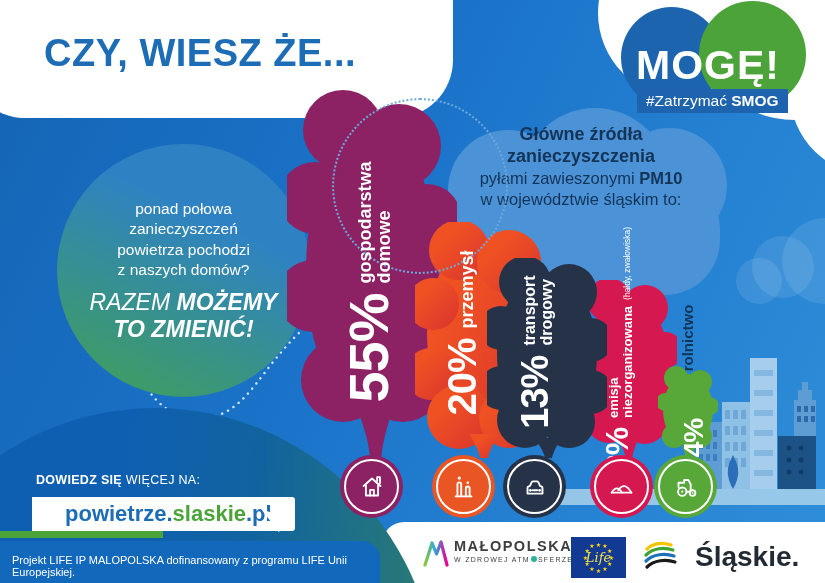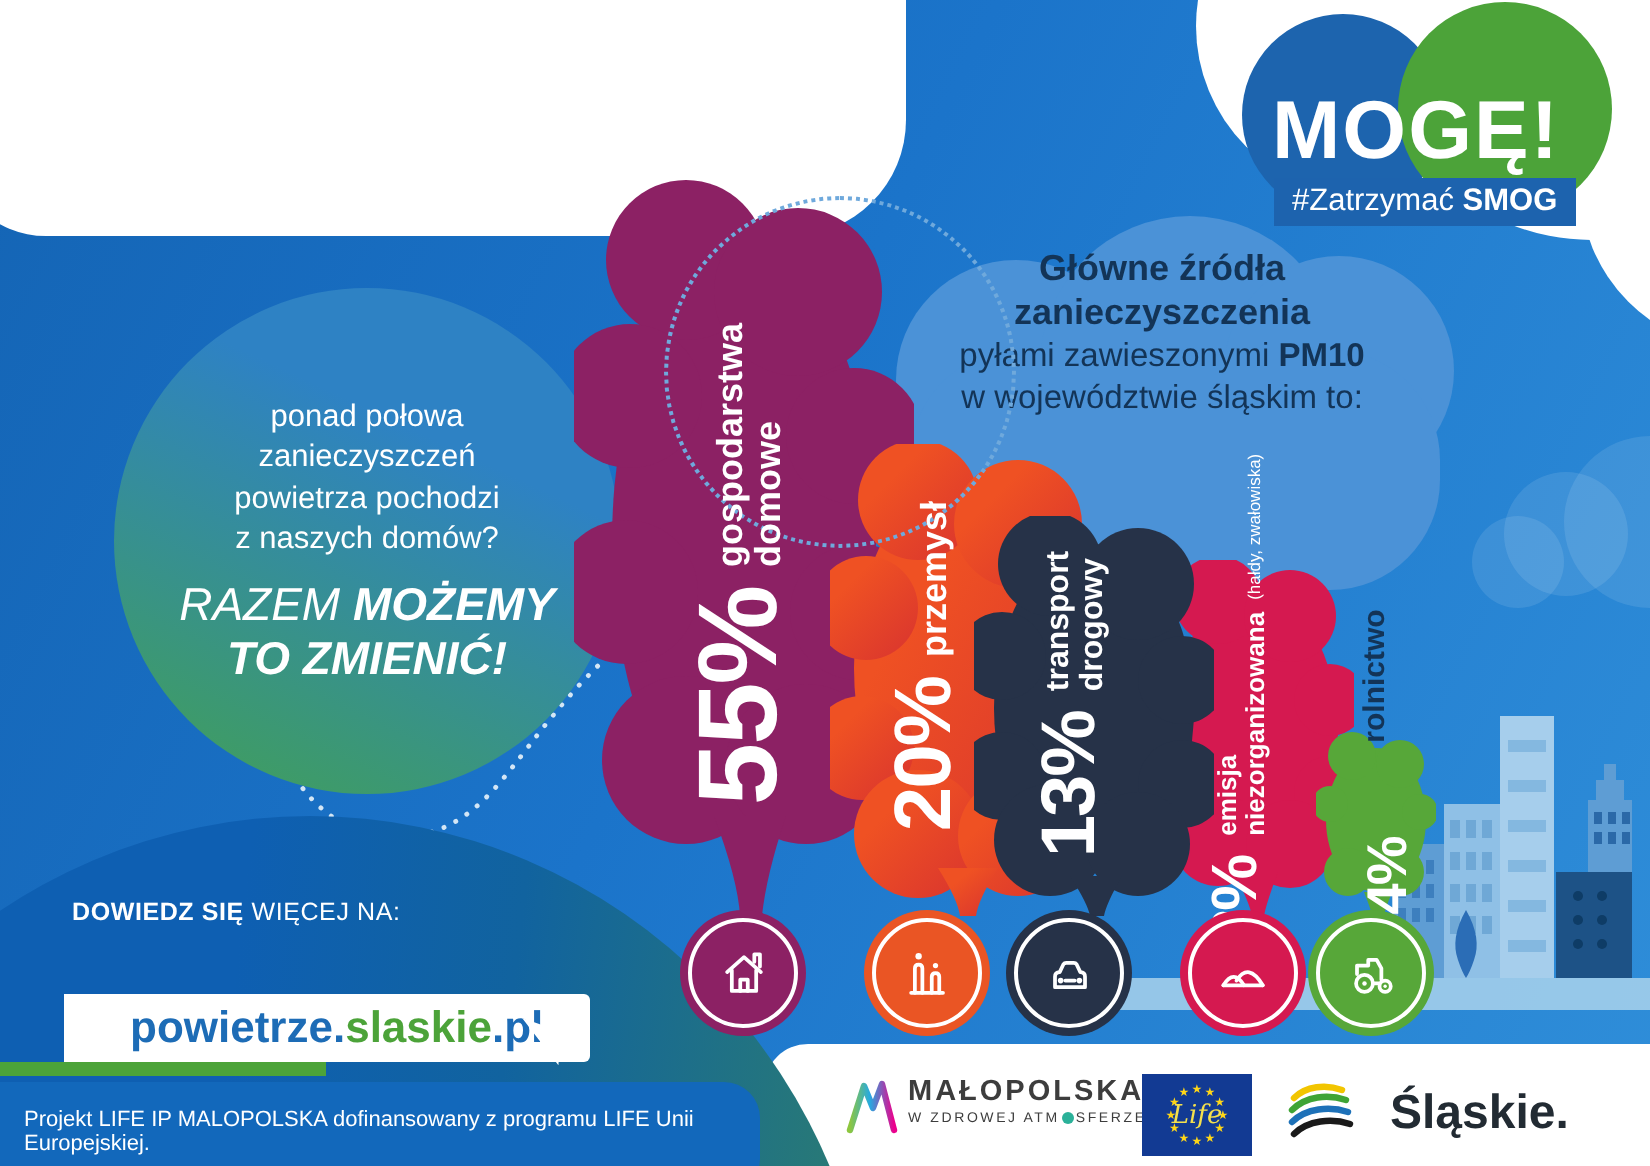--- a/index.html
+++ b/index.html
@@ -59,38 +59,38 @@
   
   .agri-label{position:absolute;left:649px;top:328px;width:80px;height:20px;transform:rotate(-90deg);
     color:#133457;font-size:15px;font-weight:700;text-align:center;z-index:6;}
 
   
   .ground{position:absolute;left:538px;top:489px;width:287px;height:16px;background:#a9d2ec;opacity:.85;z-index:3;}
 
   
   .bigcircle{position:absolute;left:-128px;top:408px;width:566px;height:580px;border-radius:50%;
     background:linear-gradient(97deg,#0e5fb2 40%,#11639f 62%,#2e7f6c 96%);z-index:4;}
-  .discover{position:absolute;left:36px;top:449px;color:#fff;font-size:12.5px;letter-spacing:.3px;z-index:5;}
+  .discover{position:absolute;left:36px;top:473px;color:#fff;font-size:12.5px;letter-spacing:.3px;z-index:5;}
   .linkbox{position:absolute;left:0;top:497px;width:263px;height:34px;background:#fff;z-index:5;
     display:flex;align-items:center;padding-left:33px;box-sizing:border-box;border-radius:0 3px 3px 0;
     font-size:22px;font-weight:800;cursor:pointer;margin-left:32px;}
   .greenbar{position:absolute;left:0;top:531px;width:163px;height:7px;background:#4ca339;z-index:6;}
 
   
   .whitestrip{position:absolute;left:0;top:536px;width:825px;height:47px;background:#fff;z-index:4;}
   .whitestrip2{position:absolute;left:382px;top:522px;width:443px;height:61px;background:#fff;
     border-radius:22px 0 0 0;z-index:3;}
   .footerbar{position:absolute;left:-18px;top:541px;width:398px;height:56px;background:#1268bb;
     border-radius:0 18px 18px 0;z-index:5;color:#fff;font-size:11px;box-sizing:border-box;
     padding:13px 0 0 30px;}
   .logos{z-index:6;}
   .malo-name{font-size:14.5px;font-weight:700;color:#3d3d3d;letter-spacing:1.5px;line-height:1;}
   .malo-tag{font-size:7px;color:#3d3d3d;letter-spacing:1.3px;margin-top:2px;display:flex;align-items:center;gap:1px;}
   .o-dot{display:inline-block;width:6px;height:6px;border-radius:50%;background:#2bb199;}
-  .slaskie-name{font-size:24px;font-weight:800;color:#222b33;}
+  .slaskie-name{font-size:28px;font-weight:800;color:#222b33;}
 </style>
 </head>
 <body>
 
 <div id="canvas">
 
   <div class="cl" style="left:448px;top:130px;width:120px;height:120px;"></div>
   <div class="cl" style="left:520px;top:108px;width:150px;height:150px;"></div>
   <div class="cl" style="left:612px;top:128px;width:115px;height:115px;"></div>
   <div class="clr" style="left:455px;top:175px;width:265px;height:120px;"></div>
@@ -101,20 +101,21 @@
   <svg class="abs" style="left:118px;top:318px;z-index:4;" width="200" height="115" viewBox="0 0 200 115">
     <path d="M16,34 C24,84 62,110 98,98 C132,87 142,52 184,12" fill="none" stroke="#e8f3fb" stroke-width="2.4" stroke-linecap="round" stroke-dasharray="0.1 6.5" opacity="0.9"></path>
   </svg>
 
   <div class="wcl" style="left:598px;top:-72px;width:170px;height:170px;"></div>
   <div class="wcl" style="left:688px;top:-95px;width:215px;height:215px;"></div>
   <div class="wcl" style="left:765px;top:-60px;width:190px;height:190px;"></div>
   <div class="wcl" style="left:790px;top:10px;width:165px;height:165px;"></div>
 
   <div class="banner"></div>
+  <div class="title">CZY, WIESZ ŻE...</div>
 
   <div class="dotcircle"></div>
 
   <div class="circ" style="left:621px;top:7px;width:101px;height:101px;background:#1d64ae;z-index:5;"></div>
   <div class="circ" style="left:699px;top:1px;width:107px;height:107px;background:#4ca339;z-index:5;"></div>
   <div class="badge-main">MOGĘ!</div>
   <div class="badge-band"><span>#Zatrzymać </span><b>SMOG</b></div>
 
   <div class="heading">
     <span class="b1">Główne źródła</span>

